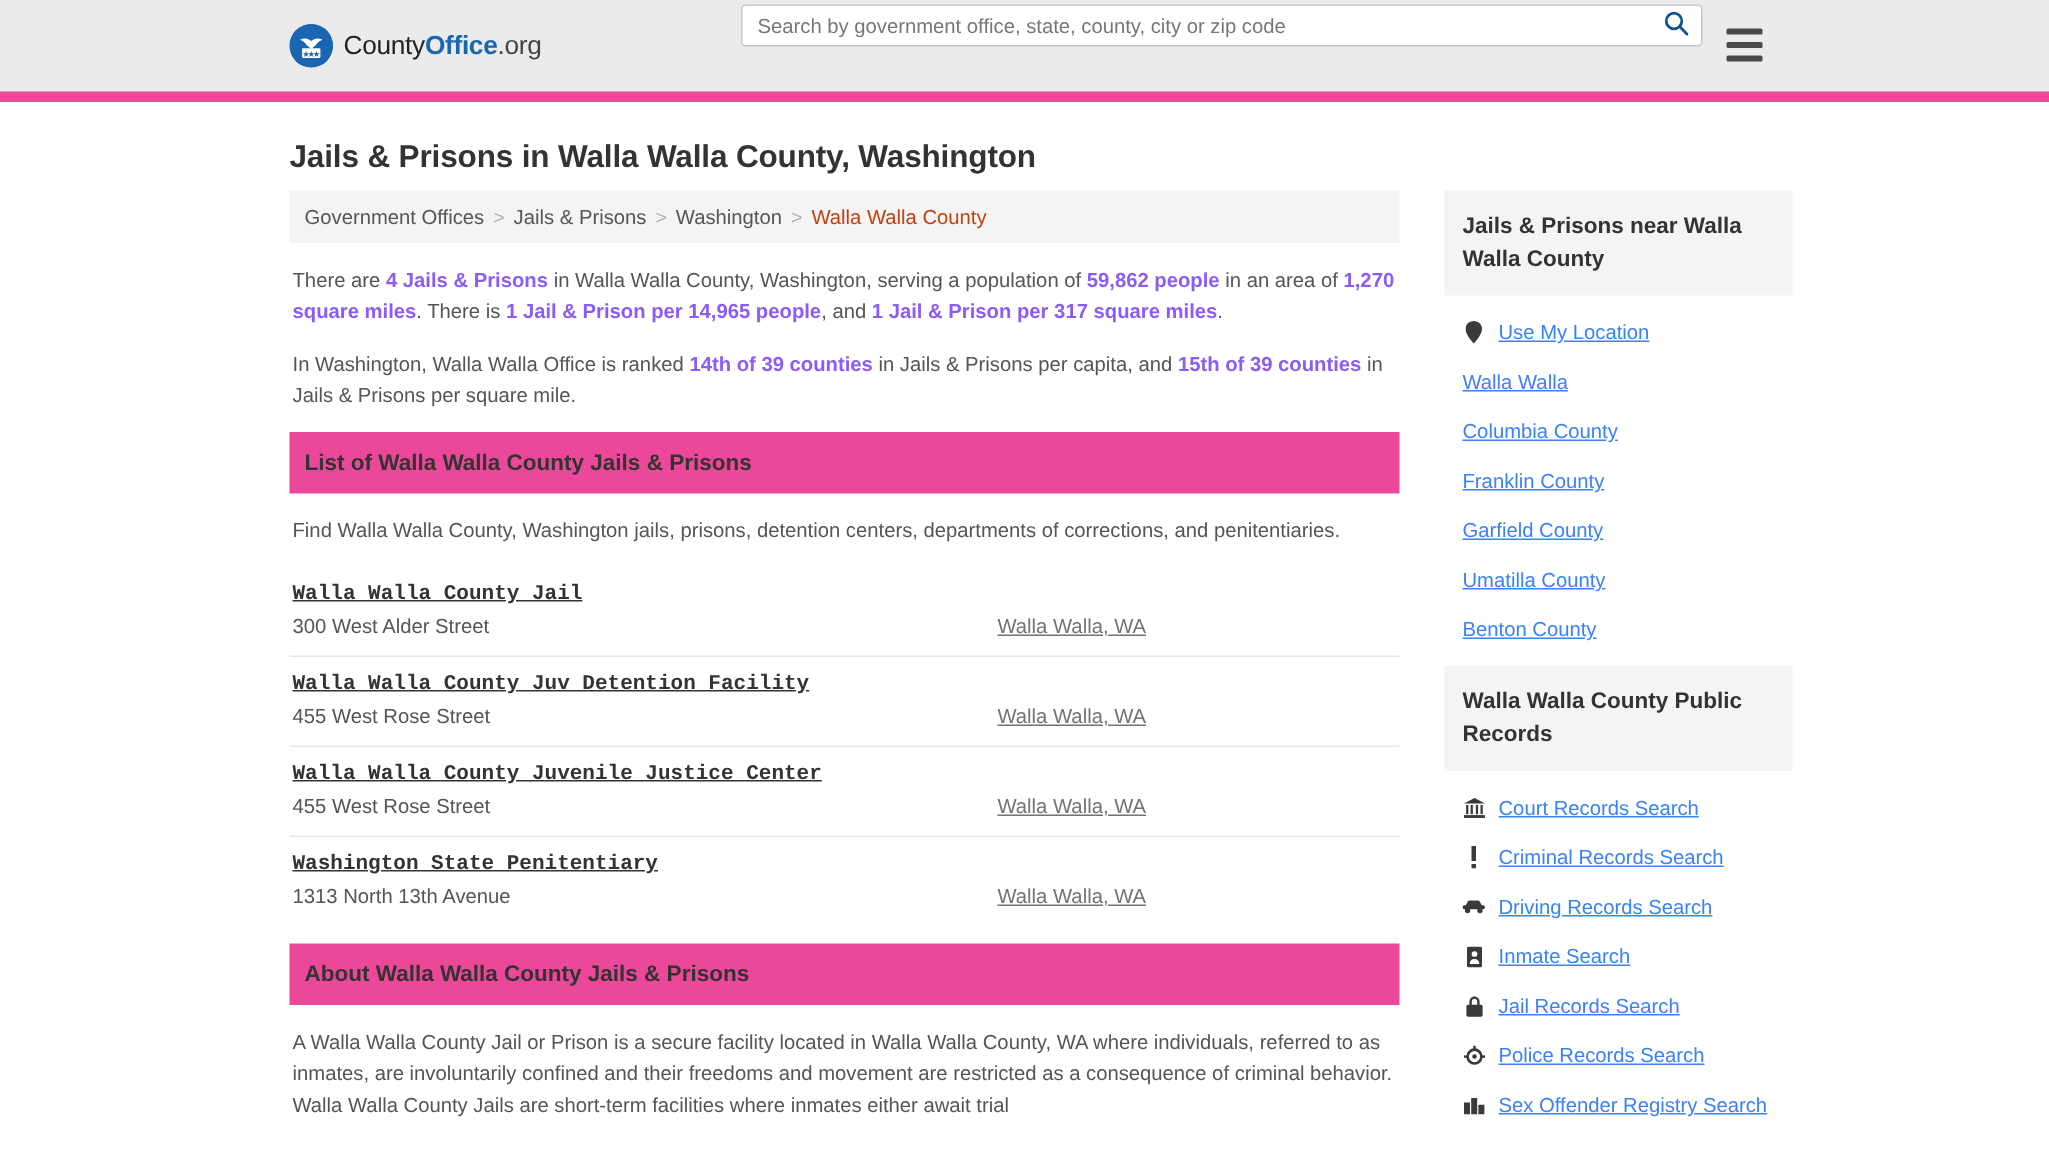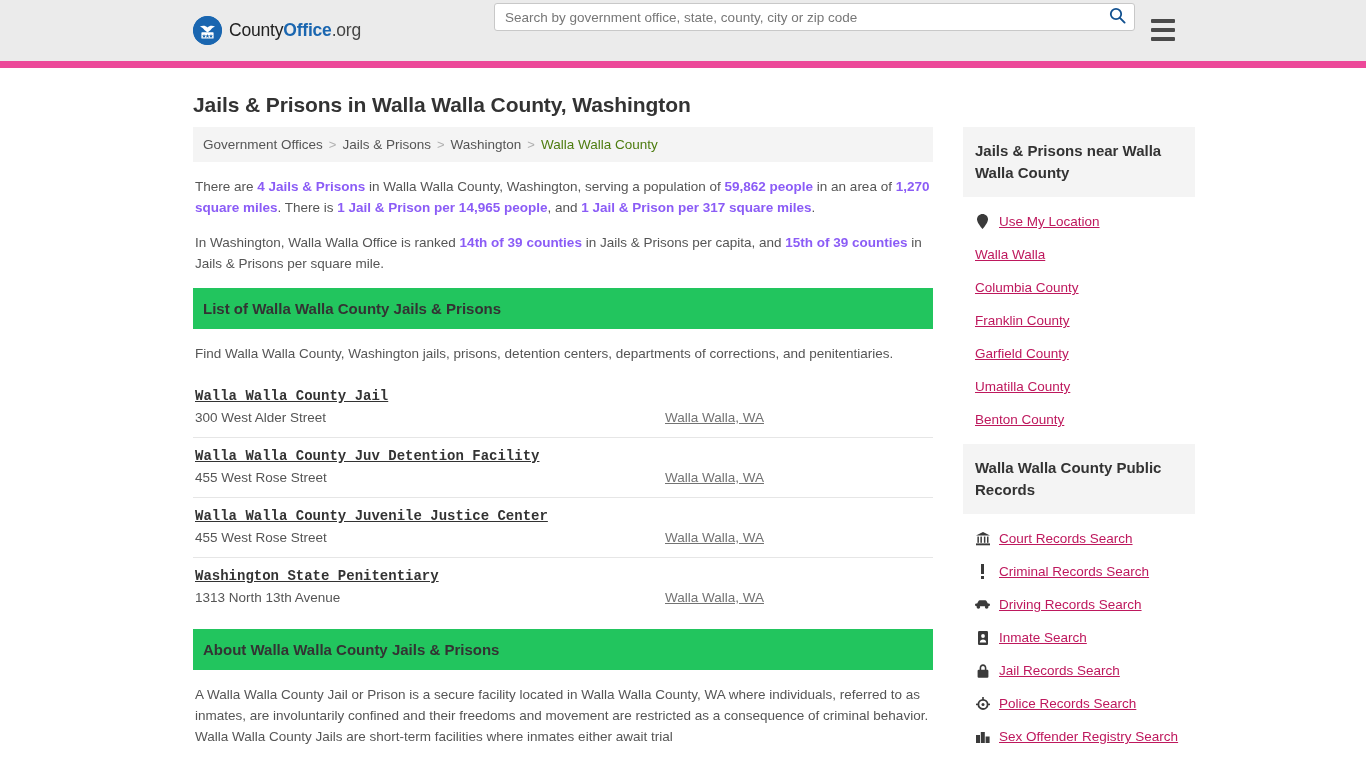--- a/index.html
+++ b/index.html
@@ -117,36 +117,36 @@
     font-size: 13.5px;
     display: flex;
     flex-wrap: wrap;
     align-items: center;
     gap: 6px;
   }
   .breadcrumb a {
     color: #555;
     text-decoration: none;
   }
-  .breadcrumb .crumb-last { color: #4d7c0f; }
+  .breadcrumb .crumb-last { color: #c2410c; }
   .breadcrumb .sep { color: #b0b0b0; font-size: 13px; }
 
   
   .intro { padding: 14px 2px 0 2px; }
   .intro p {
     font-size: 13.5px;
     line-height: 21px;
     color: #555;
     margin-bottom: 14px;
   }
   .intro b, .about b { color: #8b5cf6; font-weight: bold; text-align: center; }
 
   
   .section-bar {
-    background: #22c55e;
+    background: #ec4899;
     padding: 12px 10px;
     font-size: 15px;
     font-weight: bold;
     color: #333;
     margin-top: 12px;
   }
   .section-desc {
     font-size: 13.5px;
     line-height: 21px;
     color: #555;
@@ -198,21 +198,21 @@
   }
   .side-list { padding: 8px 0 0 0; }
   .side-item {
     display: flex;
     align-items: center;
     gap: 9px;
     padding: 9px 2px 9px 12px;
     font-size: 13.5px;
   }
   .side-item a {
-    color: #be185d;
+    color: #3b82f6;
     text-decoration: underline;
     cursor: pointer;
   }
   .side-ico {
     width: 15px;
     display: inline-flex;
     justify-content: center;
     align-items: center;
     flex: none;
     color: #3a3a3a;

